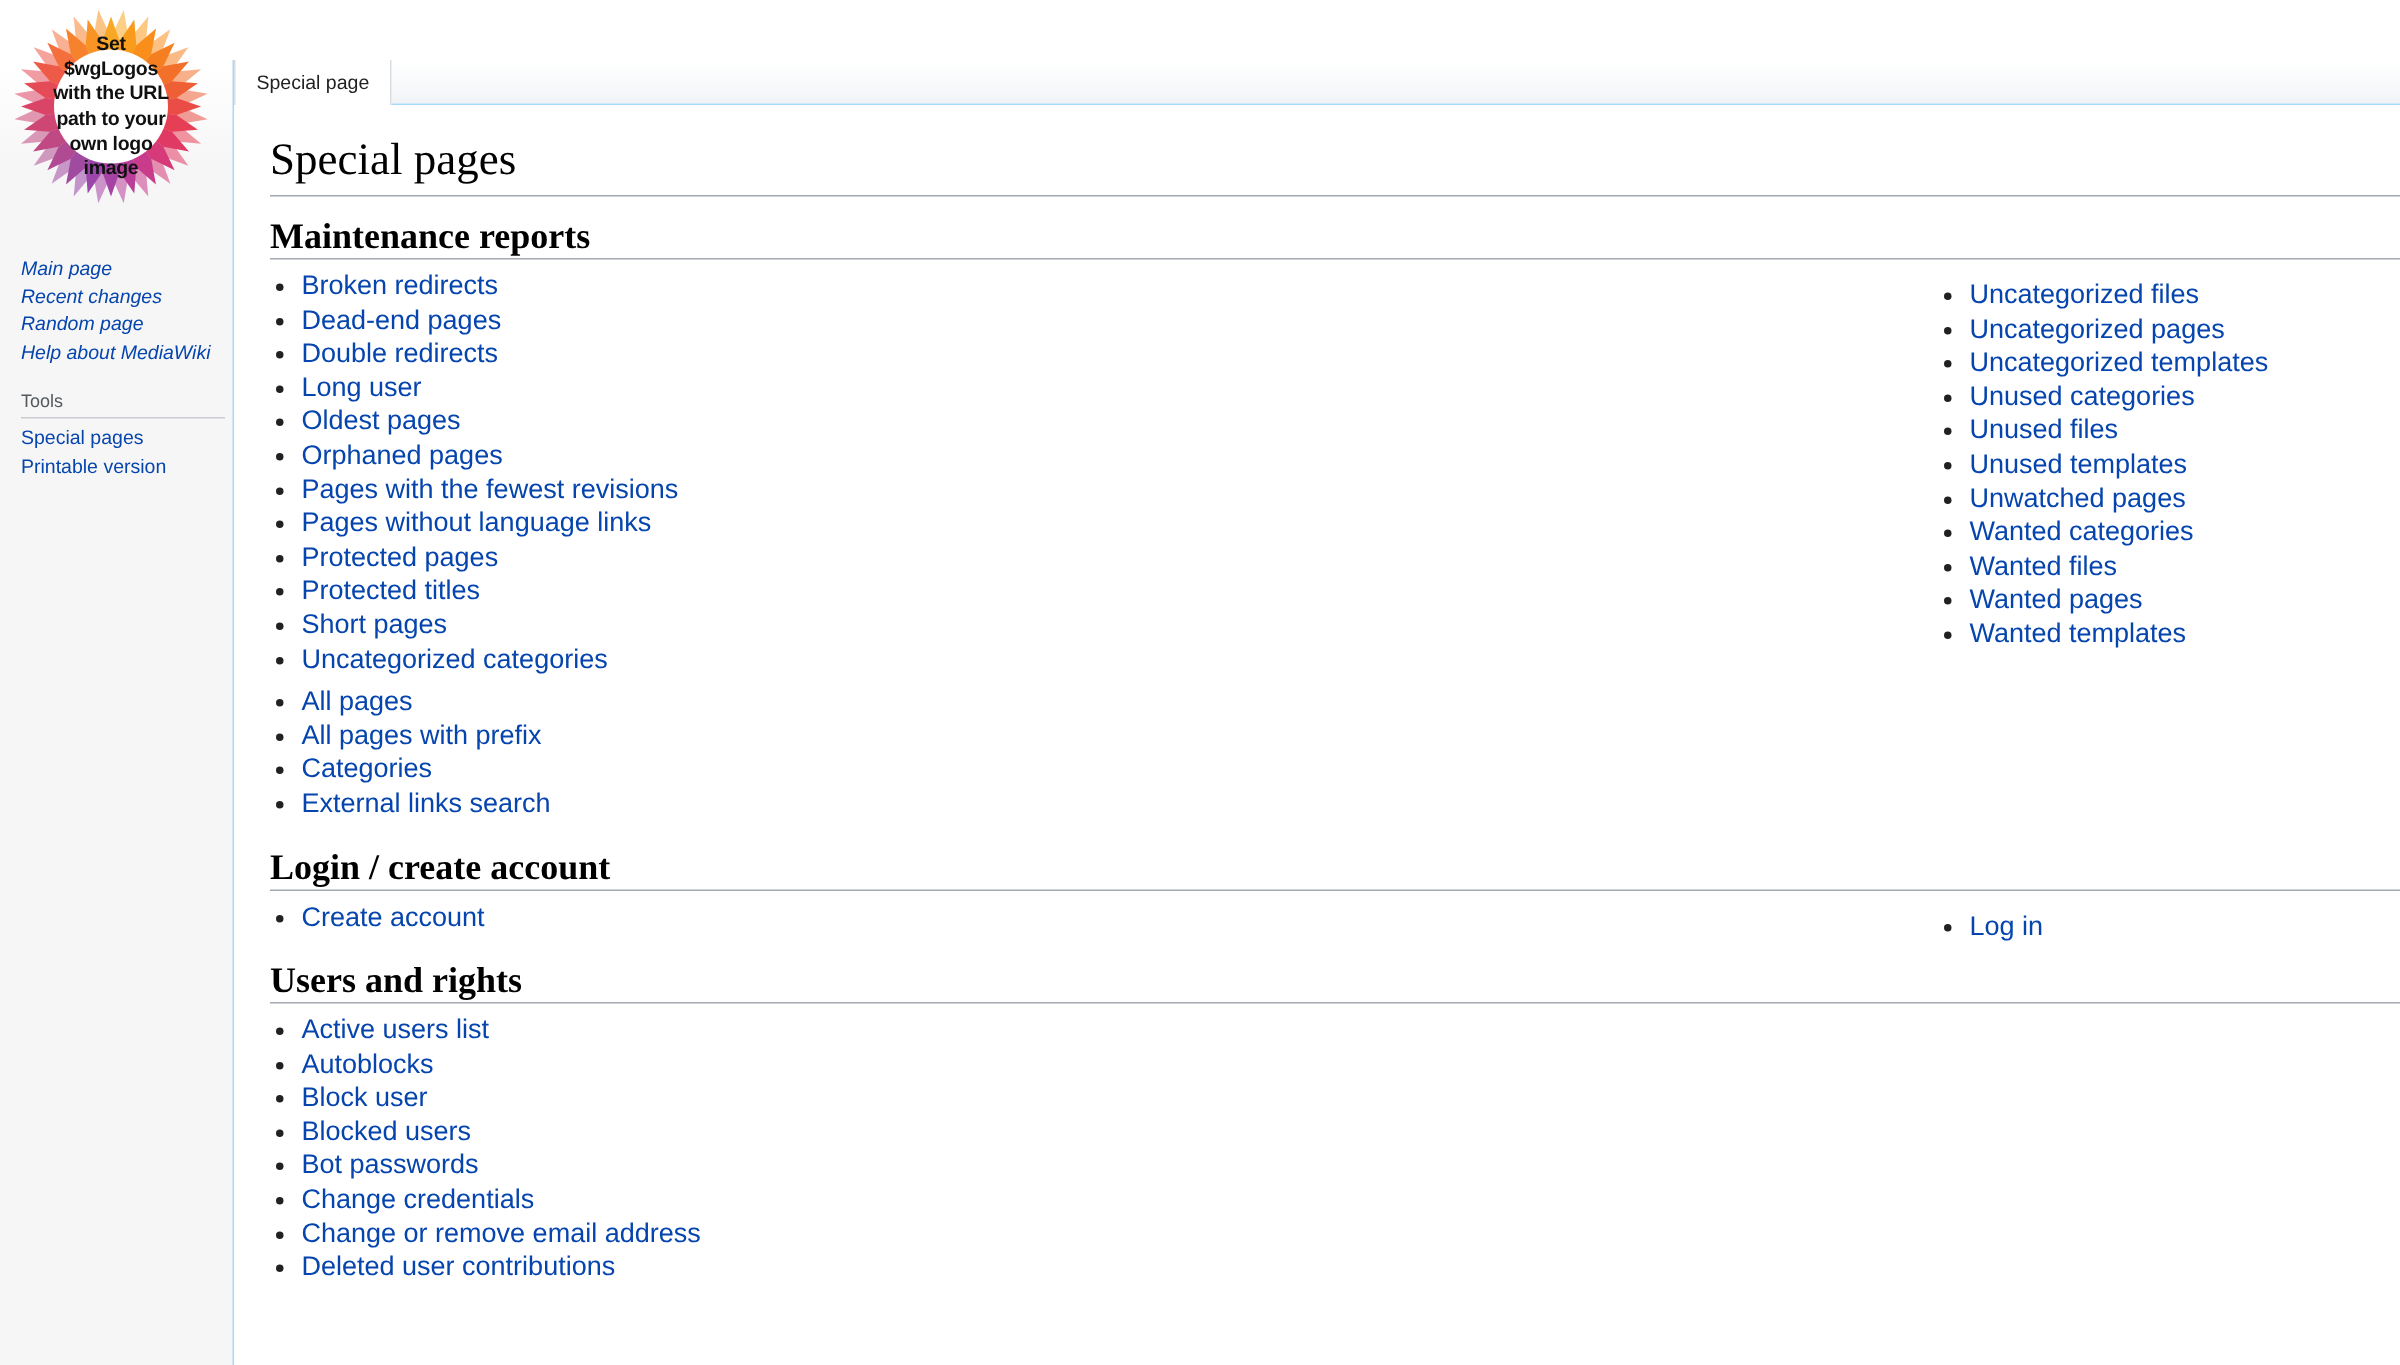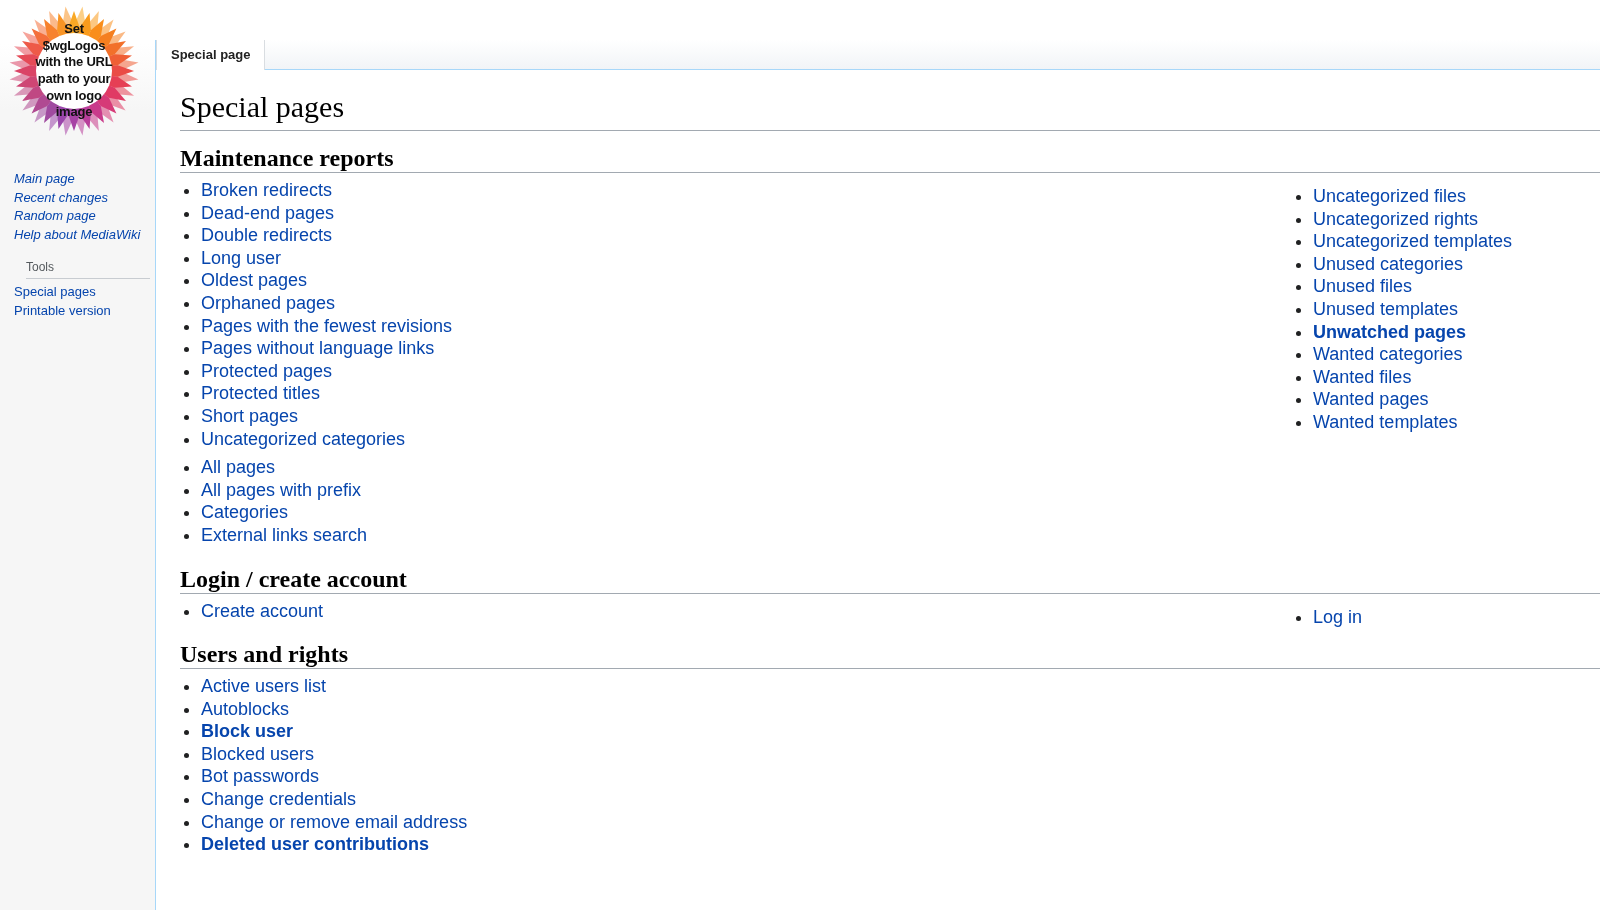--- a/index.html
+++ b/index.html
@@ -30,35 +30,34 @@
     color: #111; text-align: center; letter-spacing: -0.2px;
   }
   .side-nav { position: absolute; top: 170px; left: 14px; font-style: italic; }
   .side-link {
     display: block; font-size: 13px; line-height: 18.7px;
     color: #0645ad; text-decoration: none; cursor: pointer; white-space: nowrap;
   }
   .tools-portal { position: absolute; top: 260px; left: 14px; width: 136px; }
   .tools-header {
     font-size: 12px; font-weight: normal; color: #54595d;
-    margin: 0 0 4px 12px; padding-bottom: 4px;
+    margin: 0 0 4px 0; padding-bottom: 4px;
     border-bottom: 1px solid #c8ccd1;
     line-height: 14px;
   }
 
   
   .content-wrap {
     position: absolute; top: 40px; left: 155px; width: 1445px; height: 870px;
     border-left: 1px solid #a7d7f9;
   }
   .tabbar {
     height: 30px; display: flex; align-items: flex-start;
     background: linear-gradient(to bottom, #ffffff, #f1f4f7);
     border-bottom: 1px solid #a7d7f9;
-    font-weight: bold;
   }
   .tab {
     background: #ffffff;
     border-left: 1px solid #d9dde1; border-right: 1px solid #d9dde1;
     margin-bottom: -1px;
     padding: 0 14px; line-height: 30px;
     font-size: 13px; color: #222;
     cursor: pointer; white-space: nowrap;
   }
   .content {
@@ -81,21 +80,21 @@
   .section:first-of-type h2 { margin-top: 14px; }
   .sec-body { position: relative; }
   .sec-body ul {
     margin: 6px 0 0 0; padding: 0 0 0 21px; list-style: disc;
   }
   .sec-body ul.list-right { position: absolute; top: 0; left: 1112px; }
   .sec-body li {
     font-size: 18px; line-height: 22.6px; color: #202122; white-space: nowrap;
   }
   .pagelink { color: #0645ad; text-decoration: none; cursor: pointer; }
-  .pagelink.bold { font-weight: bold; }
+  .pagelink.bold { font-weight: normal; }
 </style>
 </head>
 <body>
 
 <div class="page-base"></div>
 
 <div class="sidebar">
   <div class="logo">
     <svg id="logo-star" width="130" height="130" viewBox="0 0 130 130">
         <polygon points="65,65 65,19 73.48420249430336,0.556084010702321 76.90567607471597,20.567411990702865" fill="#F9A825" opacity="0.55"></polygon>
@@ -191,21 +190,21 @@
               <li><a class="pagelink">Orphaned pages</a></li>
               <li><a class="pagelink">Pages with the fewest revisions</a></li>
               <li><a class="pagelink">Pages without language links</a></li>
               <li><a class="pagelink">Protected pages</a></li>
               <li><a class="pagelink">Protected titles</a></li>
               <li><a class="pagelink">Short pages</a></li>
               <li><a class="pagelink">Uncategorized categories</a></li>
             </ul>
             <ul class="list-right">
               <li><a class="pagelink">Uncategorized files</a></li>
-              <li><a class="pagelink">Uncategorized rights</a></li>
+              <li><a class="pagelink">Uncategorized pages</a></li>
               <li><a class="pagelink">Uncategorized templates</a></li>
               <li><a class="pagelink">Unused categories</a></li>
               <li><a class="pagelink">Unused files</a></li>
               <li><a class="pagelink">Unused templates</a></li>
               <li><a class="pagelink bold">Unwatched pages</a></li>
               <li><a class="pagelink">Wanted categories</a></li>
               <li><a class="pagelink">Wanted files</a></li>
               <li><a class="pagelink">Wanted pages</a></li>
               <li><a class="pagelink">Wanted templates</a></li>
             </ul>

